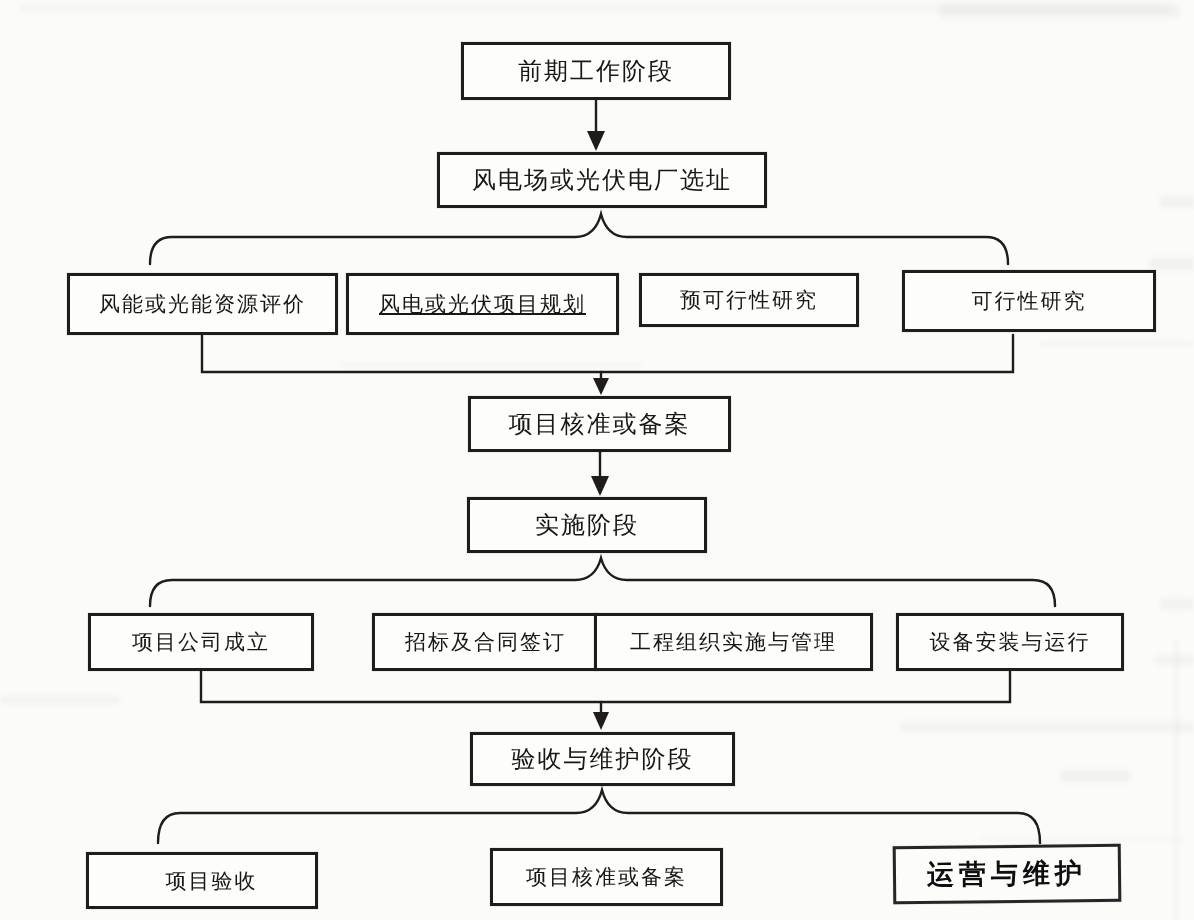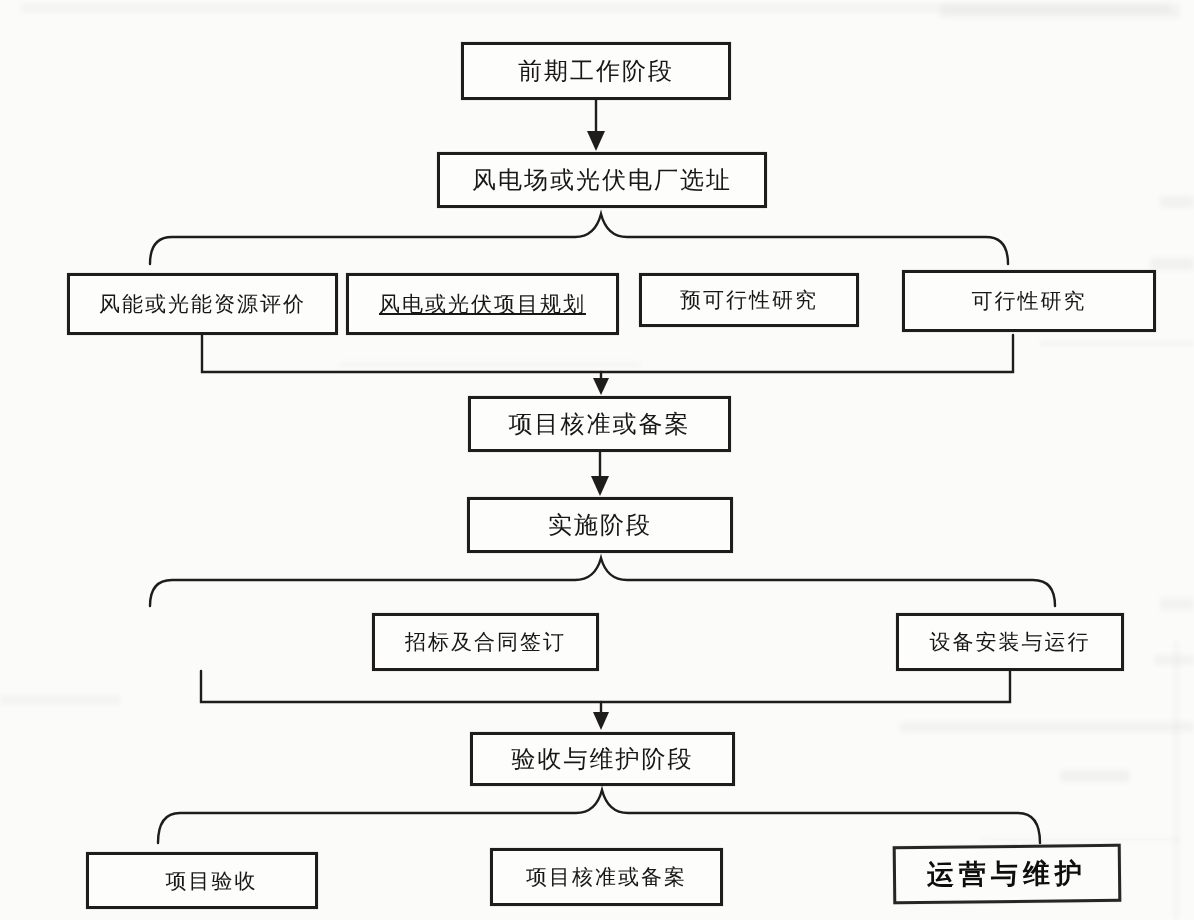--- a/index.html
+++ b/index.html
@@ -94,26 +94,32 @@
     <span>预可行性研究</span>
   </div>
   <div class="box small" style="left:902px;top:270px;width:254px;height:62px;">
     <span>可行性研究</span>
   </div>
 
   <div class="box" style="left:468px;top:396px;width:263px;height:56px;">
     <span>项目核准或备案</span>
   </div>
 
-  <div class="box" style="left:467px;top:497px;width:266px;height:56px;">
+  <div class="box" style="left:467px;top:497px;width:240px;height:56px;">
     <span>实施阶段</span>
   </div>
 
+  <div class="box small" style="left:88px;top:613px;width:226px;height:58px;">
+    <span>项目公司成立</span>
+  </div>
   <div class="box small" style="left:372px;top:613px;width:227px;height:58px;">
     <span>招标及合同签订</span>
+  </div>
+  <div class="box small" style="left:594px;top:613px;width:279px;height:58px;">
+    <span>工程组织实施与管理</span>
   </div>
   <div class="box small" style="left:896px;top:613px;width:228px;height:58px;">
     <span>设备安装与运行</span>
   </div>
 
   <div class="box" style="left:470px;top:732px;width:265px;height:54px;">
     <span>验收与维护阶段</span>
   </div>
 
   <div class="box small" style="left:86px;top:852px;width:232px;height:57px;padding-left:19px;">

